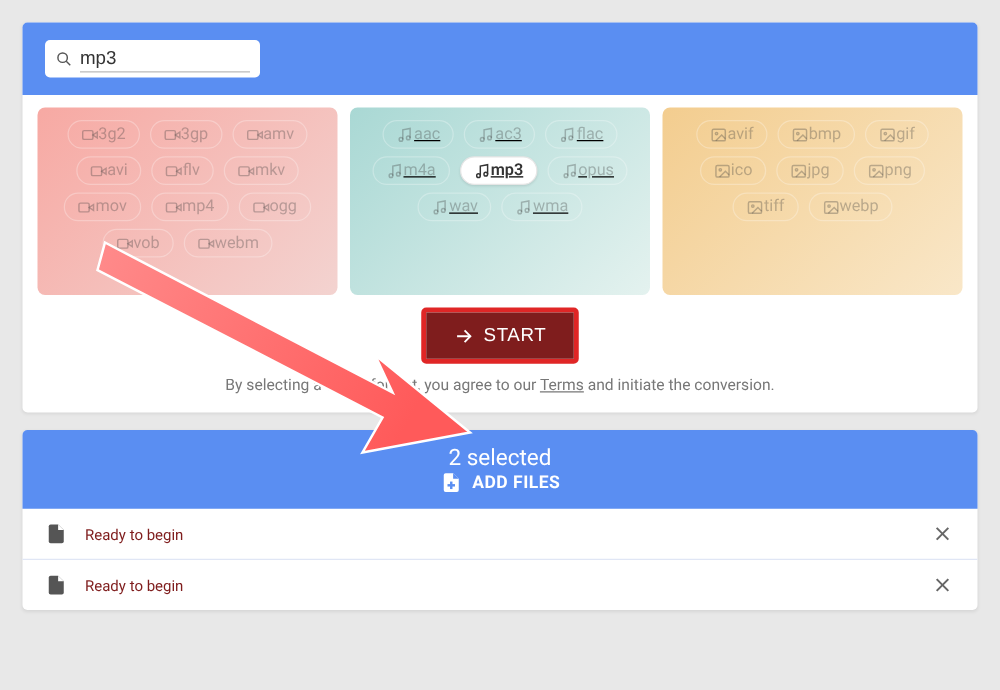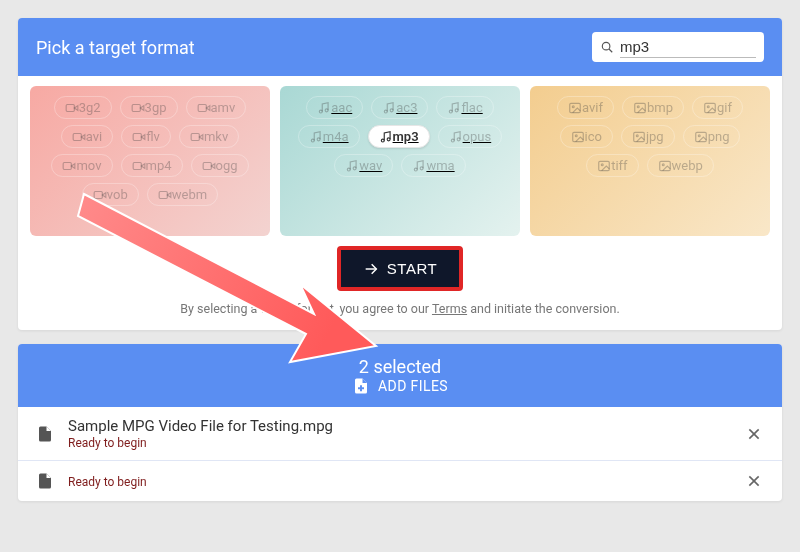--- a/index.html
+++ b/index.html
@@ -94,21 +94,21 @@
     display: flex;
     justify-content: center;
     padding: 10px 0 6px 0;
   }
   .start-btn-wrap {
     border: 4px solid #e02626;
     border-radius: 4px;
     padding: 0;
   }
   .start-btn {
-    background: #0f172a;
+    background: #7f1d1d;
     color: #fff;
     border: none;
     padding: 10px 22px;
     font-size: 15px;
     font-weight: 500;
     letter-spacing: 0.5px;
     cursor: pointer;
     display: flex;
     align-items: center;
     gap: 8px;
@@ -131,21 +131,21 @@
     border-radius: 4px 4px 0 0;
     flex-direction: column;
   }
   .header-actions { display: flex; gap: 24px; }
   .header-btn {
     display: flex;
     align-items: center;
     gap: 8px;
     color: #fff;
     font-size: 14px;
-    font-weight: 400;
+    font-weight: 700;
     letter-spacing: 0.4px;
     cursor: pointer;
   }
   .file-row {
     display: flex;
     align-items: center;
     padding: 10px 18px;
     border-bottom: 1px solid #e0e6f5;
     gap: 14px;
   }
@@ -161,21 +161,20 @@
     top: 100px;
     pointer-events: none;
   }
   .svgicon { display:block; }
 </style>
 </head>
 <body>
 
 <div class="panel">
   <div class="panel-header">
-    <div class="panel-title">Pick a target format</div>
     <div class="search-wrap">
       <svg class="svgicon" width="16" height="16" viewBox="0 0 24 24" fill="none" stroke="#555" stroke-width="2">
           <circle cx="10.5" cy="10.5" r="6.5"></circle>
           <line x1="21" y1="21" x2="15.5" y2="15.5"></line>
         </svg>
       <input class="search-input" value="mp3" style="">
     </div>
   </div>
 
   <div class="format-row">
@@ -440,21 +439,20 @@
       </div>
     </div>
   </div>
   <div id="file-list">
       <div class="file-row">
         <svg class="svgicon" width="18" height="20" viewBox="0 0 24 24" fill="#555">
           <path d="M14 2H6a2 2 0 0 0-2 2v16a2 2 0 0 0 2 2h12a2 2 0 0 0 2-2V8l-6-6z"></path>
           <path d="M14 2v6h6" fill="#fff"></path>
         </svg>
         <div class="file-info">
-          <div class="file-name">Sample MPG Video File for Testing.mpg</div>
           <div class="file-status">Ready to begin</div>
         </div>
         <div class="close-btn">
           <svg width="16" height="16" viewBox="0 0 24 24" stroke="#666" stroke-width="2.4">
             <line x1="5" y1="5" x2="19" y2="19"></line>
             <line x1="19" y1="5" x2="5" y2="19"></line>
           </svg>
         </div>
       </div>
       <div class="file-row">

